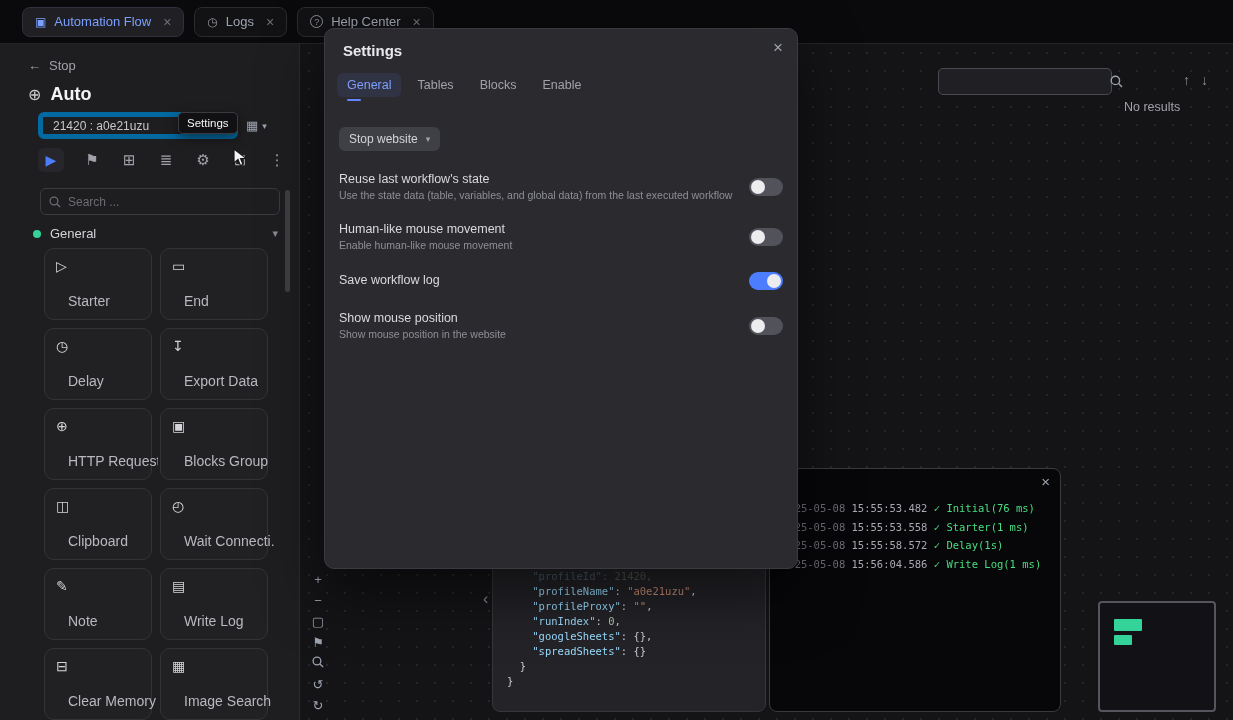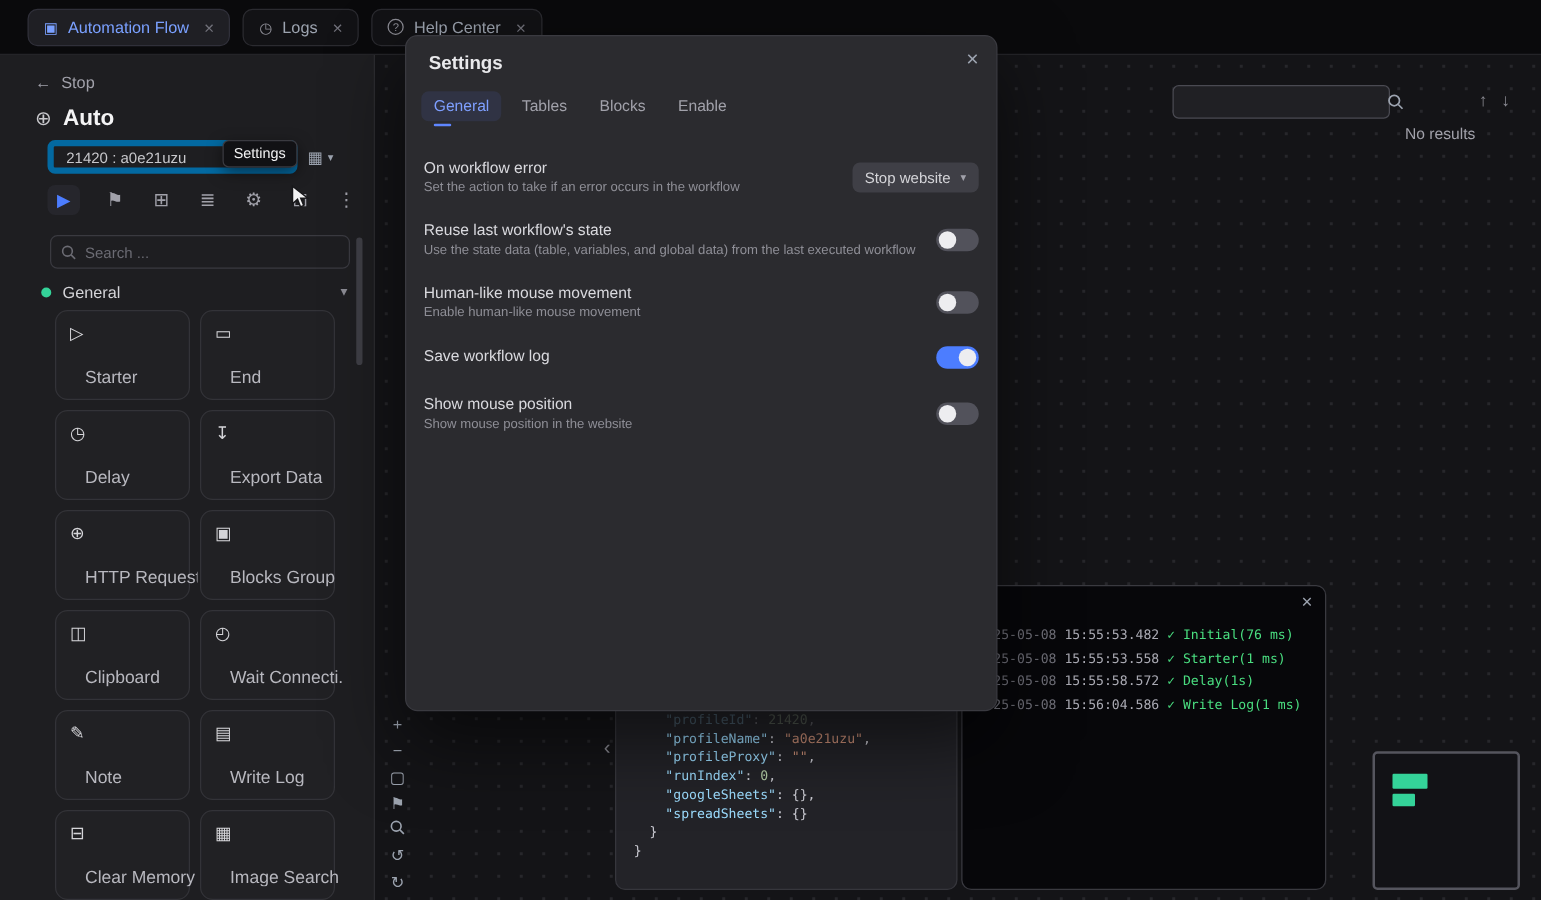--- a/index.html
+++ b/index.html
@@ -296,24 +296,20 @@
   <div class="modal-title">Settings</div>
   <div class="modal-close">×</div>
   <div class="modal-tabs">
     <span class="mtab active">General</span>
     <span class="mtab">Tables</span>
     <span class="mtab">Blocks</span>
     <span class="mtab">Enable</span>
   </div>
   <div class="modal-body">
     <div class="setting-row">
-      <div>
-        <div class="setting-title">On workflow error</div>
-        <div class="setting-sub">Set the action to take if an error occurs in the workflow</div>
-      </div>
       <div class="select">
         <span>Stop website</span>
         <span class="chev">▾</span>
       </div>
     </div>
     <div class="setting-row">
       <div>
         <div class="setting-title">Reuse last workflow's state</div>
         <div class="setting-sub">Use the state data (table, variables, and global data) from the last executed workflow</div>
       </div>

